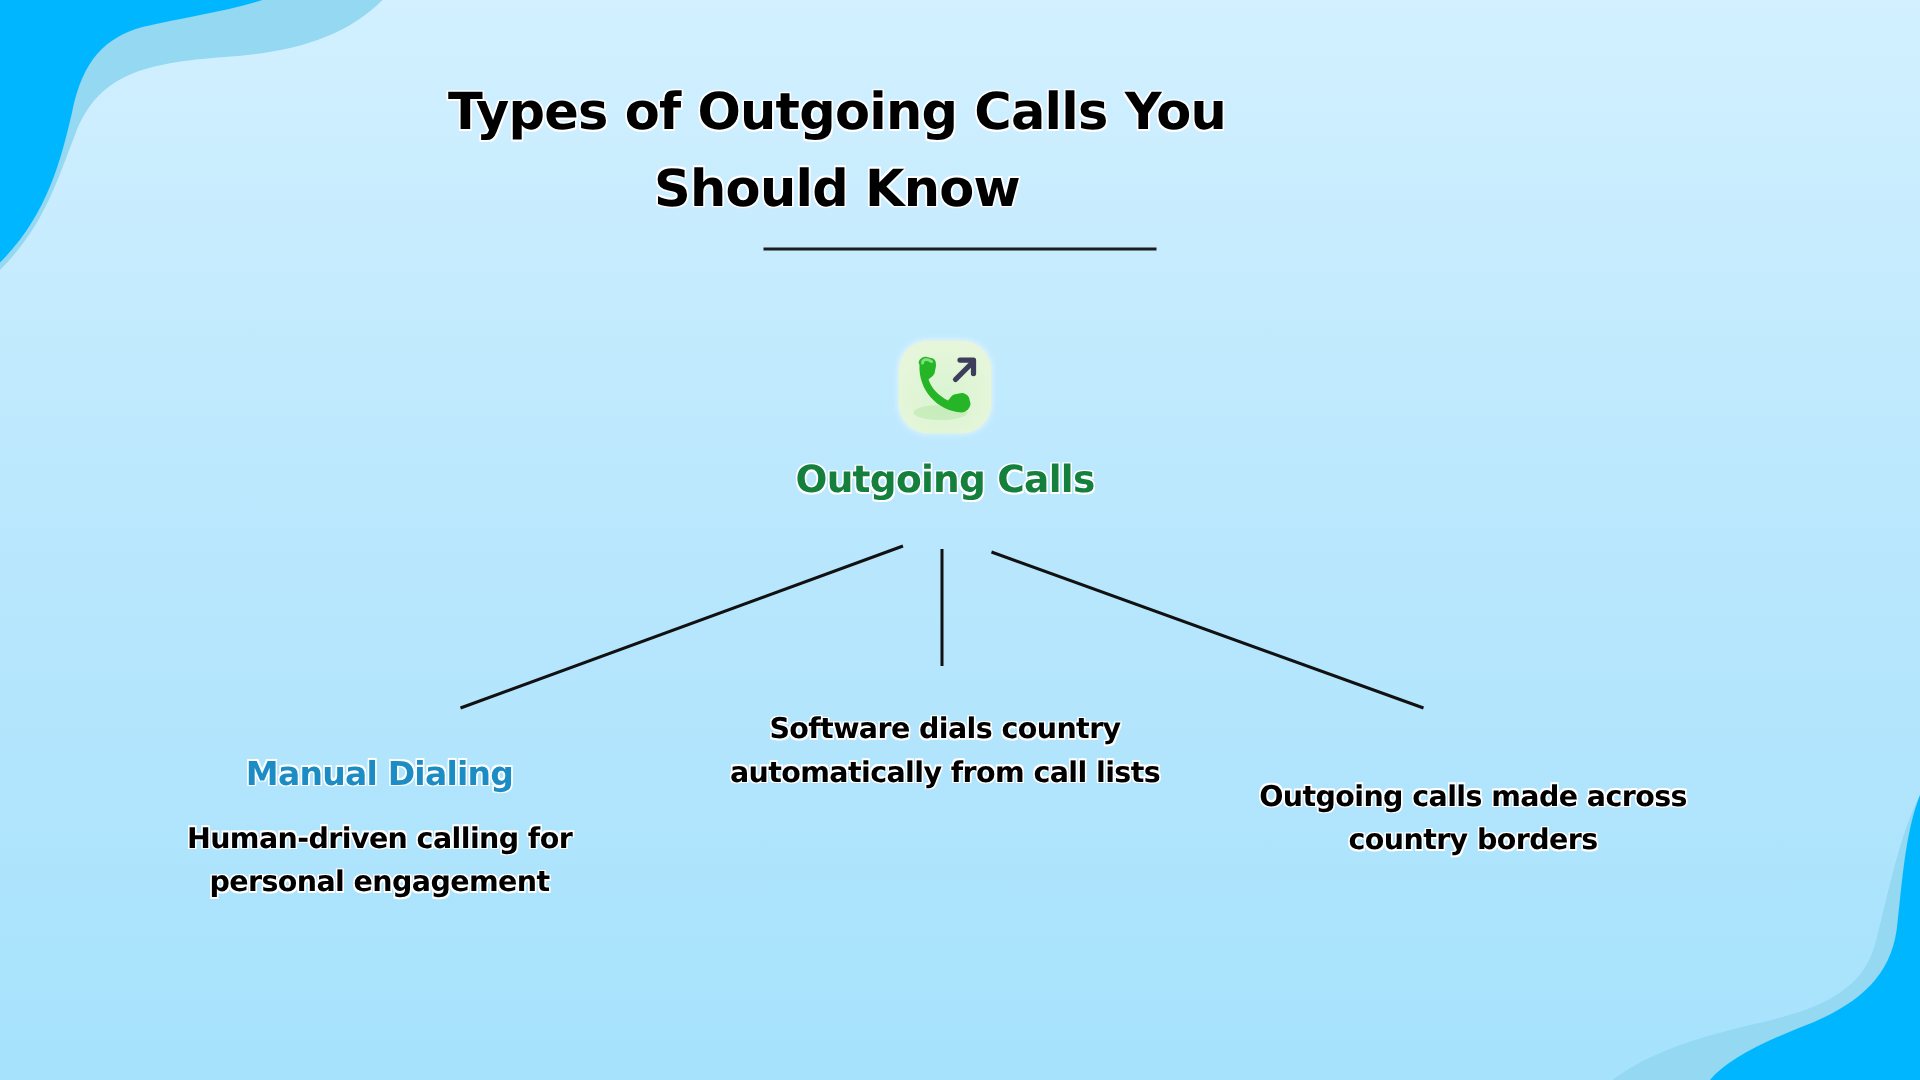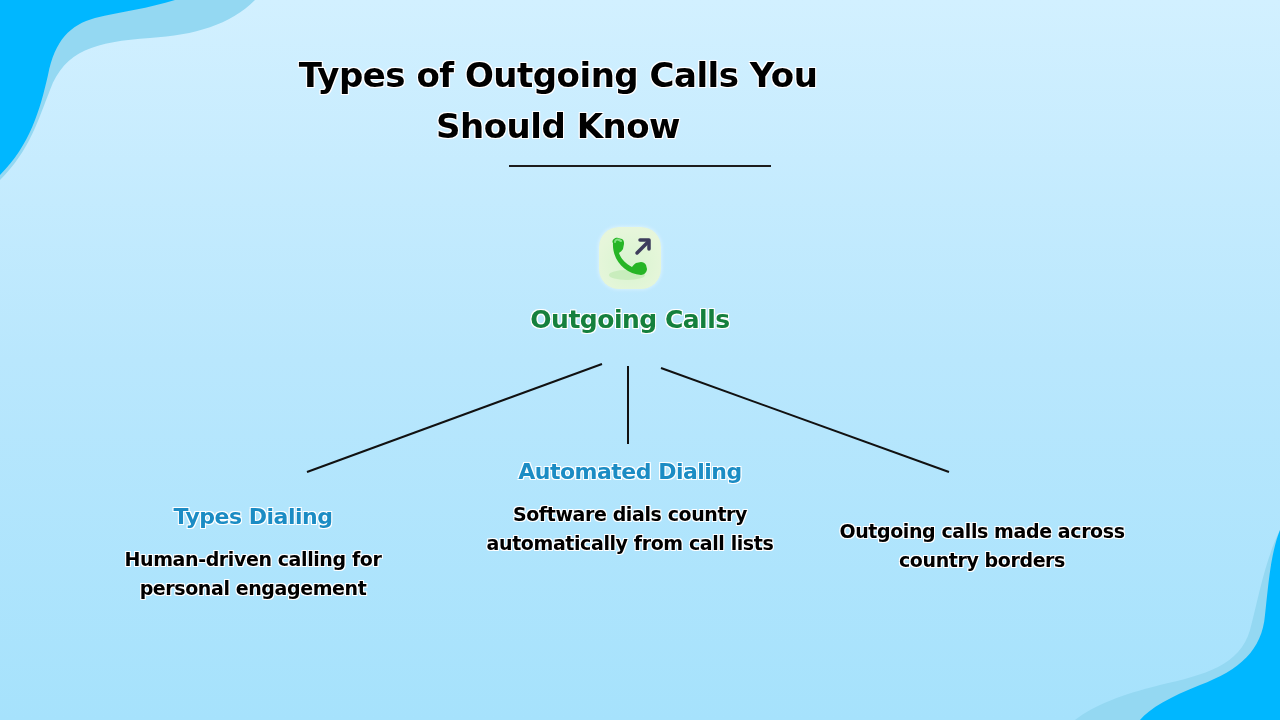--- a/index.html
+++ b/index.html
@@ -70,29 +70,28 @@
 </div>
 <div class="root-label">Outgoing Calls</div>
 
 <svg class="lines" viewBox="0 0 1280 720" xmlns="http://www.w3.org/2000/svg">
   <line x1="602" y1="364" x2="307" y2="472" stroke="#111" stroke-width="2"></line>
   <line x1="628" y1="366" x2="628" y2="444" stroke="#111" stroke-width="2"></line>
   <line x1="661" y1="368" x2="949" y2="472" stroke="#111" stroke-width="2"></line>
 </svg>
 
 <div class="node" style="left:83px; top:503px;">
-  <div class="node-title">Types Dialing</div>
+  <div class="node-title">Manual Dialing</div>
   <div class="node-desc">
     <div>Human-driven calling for</div>
     <div>personal engagement</div>
   </div>
 </div>
 
 <div class="node" style="left:460px; top:458px;">
-  <div class="node-title">Automated Dialing</div>
   <div class="node-desc">
     <div>Software dials country</div>
     <div>automatically from call lists</div>
   </div>
 </div>
 
 <div class="node" style="left:812px; top:503px;">
   <div class="node-desc">
     <div>Outgoing calls made across</div>
     <div>country borders</div>

